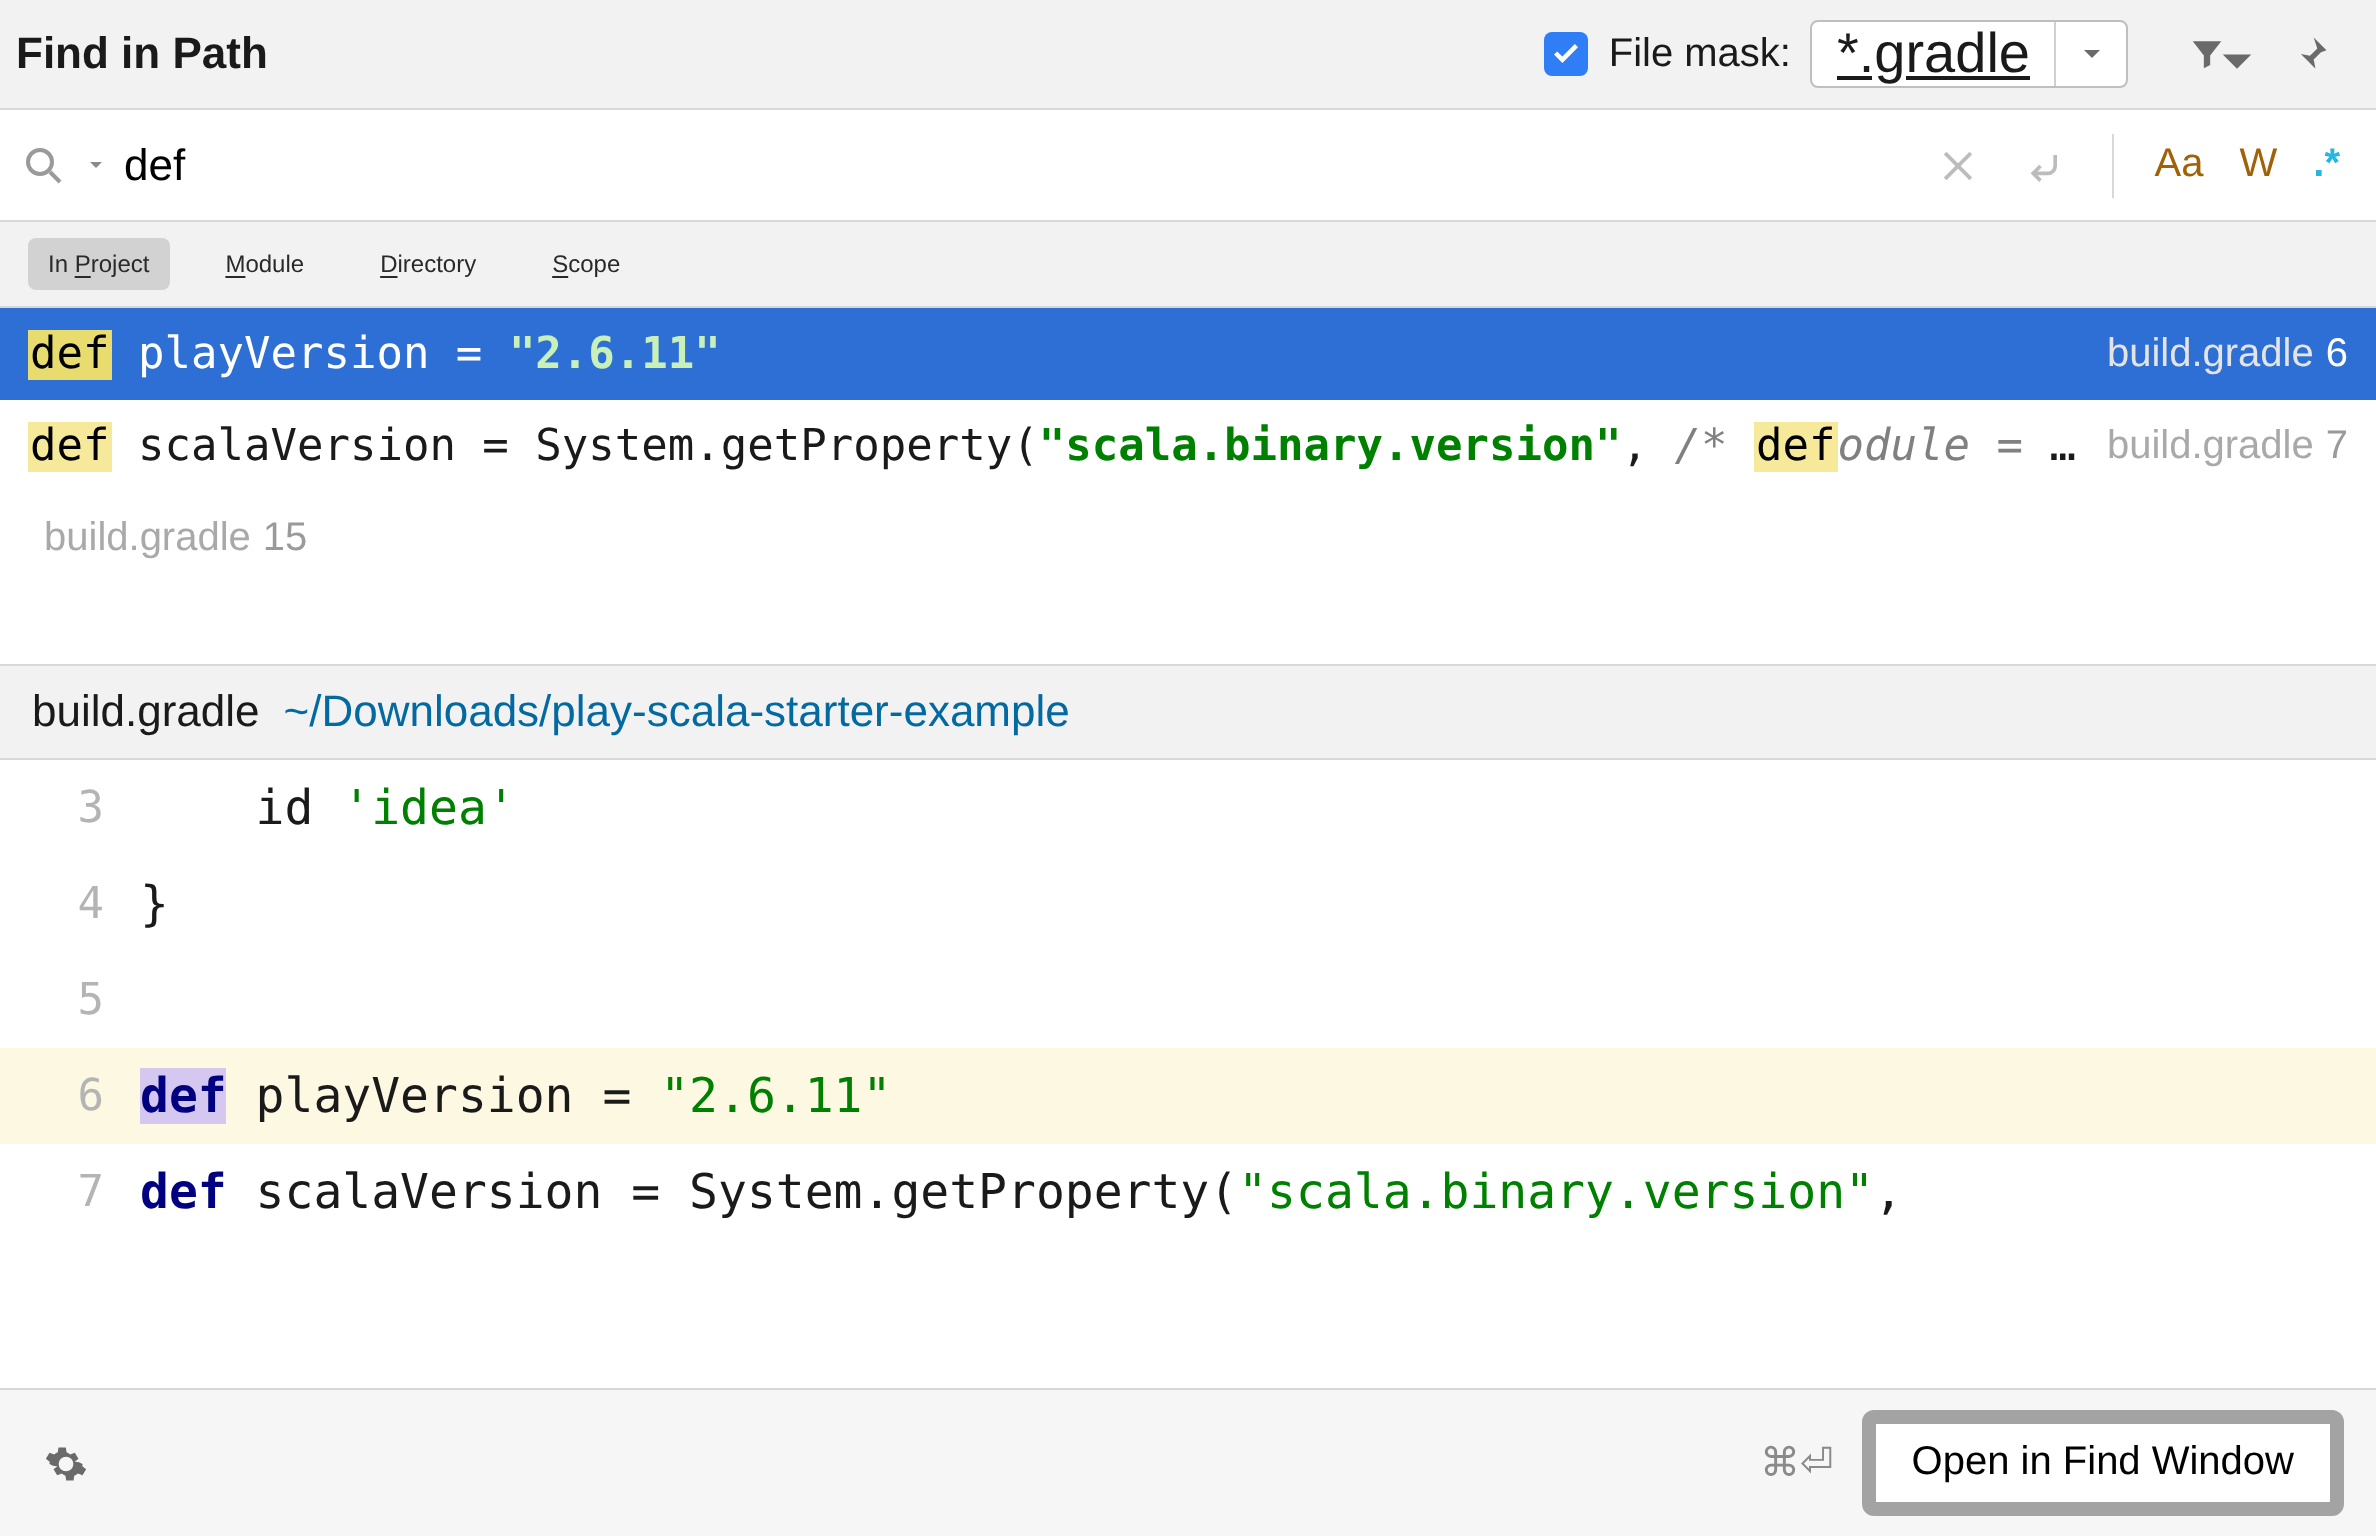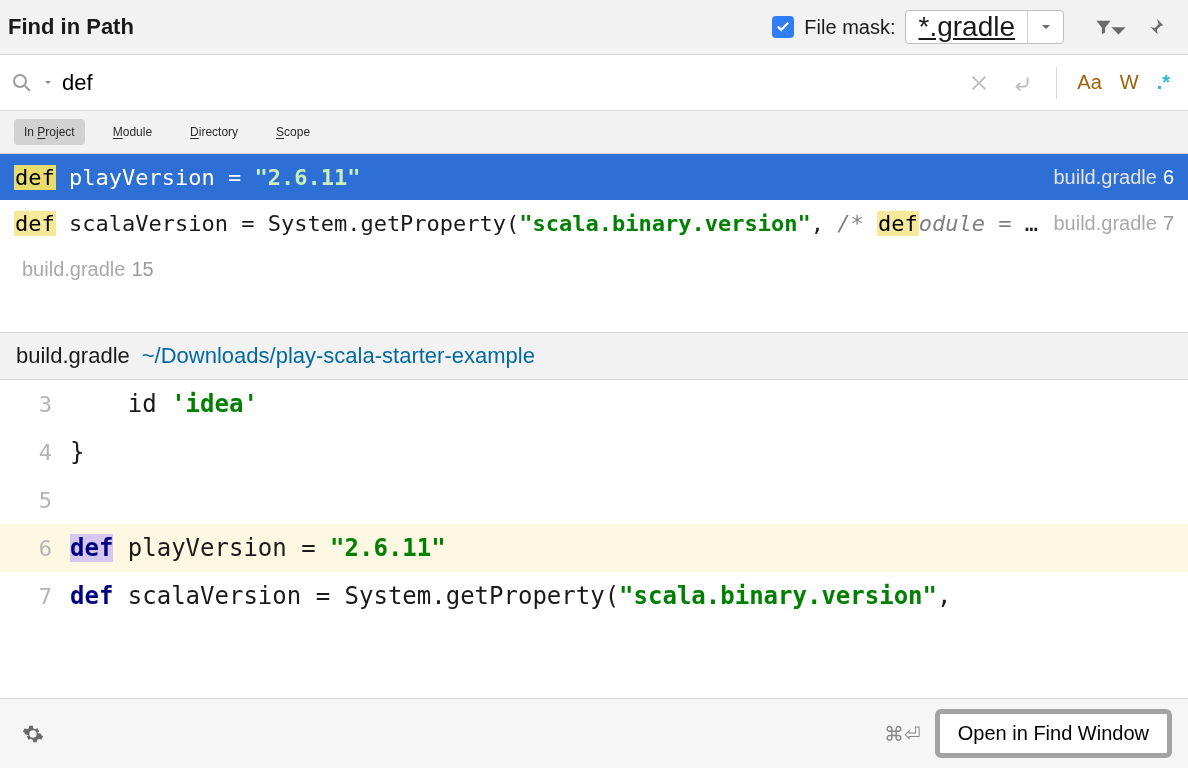--- a/index.html
+++ b/index.html
@@ -105,33 +105,33 @@
 .editor { font-family: "Menlo","Consolas",monospace; font-size: 24px; }
 .editor-line { display: flex; align-items: center; height: 48px; }
 .editor-line.current { background: #fdf8e2; }
 .gutter {
   width: 70px; text-align: right; padding-right: 18px;
   color: #b4b4b4; font-size: 22px;
 }
 .code { white-space: pre; }
 .kw { color: #000080; font-weight: 700; }
 .kw.sel { background: #d4c7f0; }
-.str { color: #008000; font-weight: 700; }
+.str { color: #008000; font-weight: 400; }
 
 
 .footer {
   margin-top: auto;
   display: flex; align-items: center; padding: 10px 16px;
   border-top: 1px solid #d8d8d8; background: #f6f6f6;
   gap: 14px;
 }
 .footer .spacer { flex: 1; }
 .kbd { color: #8a8a8a; font-size: 20px; }
 .open-btn {
-  border: 5px solid #a3a3a3; background: #fff; border-radius: 6px;
+  border: 7px solid #a3a3a3; background: #fff; border-radius: 6px;
   padding: 8px 18px; font-size: 20px;
 }
 </style>
 </head>
 <body>
 
 <div class="header">
   <span class="title">Find in Path</span>
   <span class="spacer"></span>
   <span class="checkbox">

